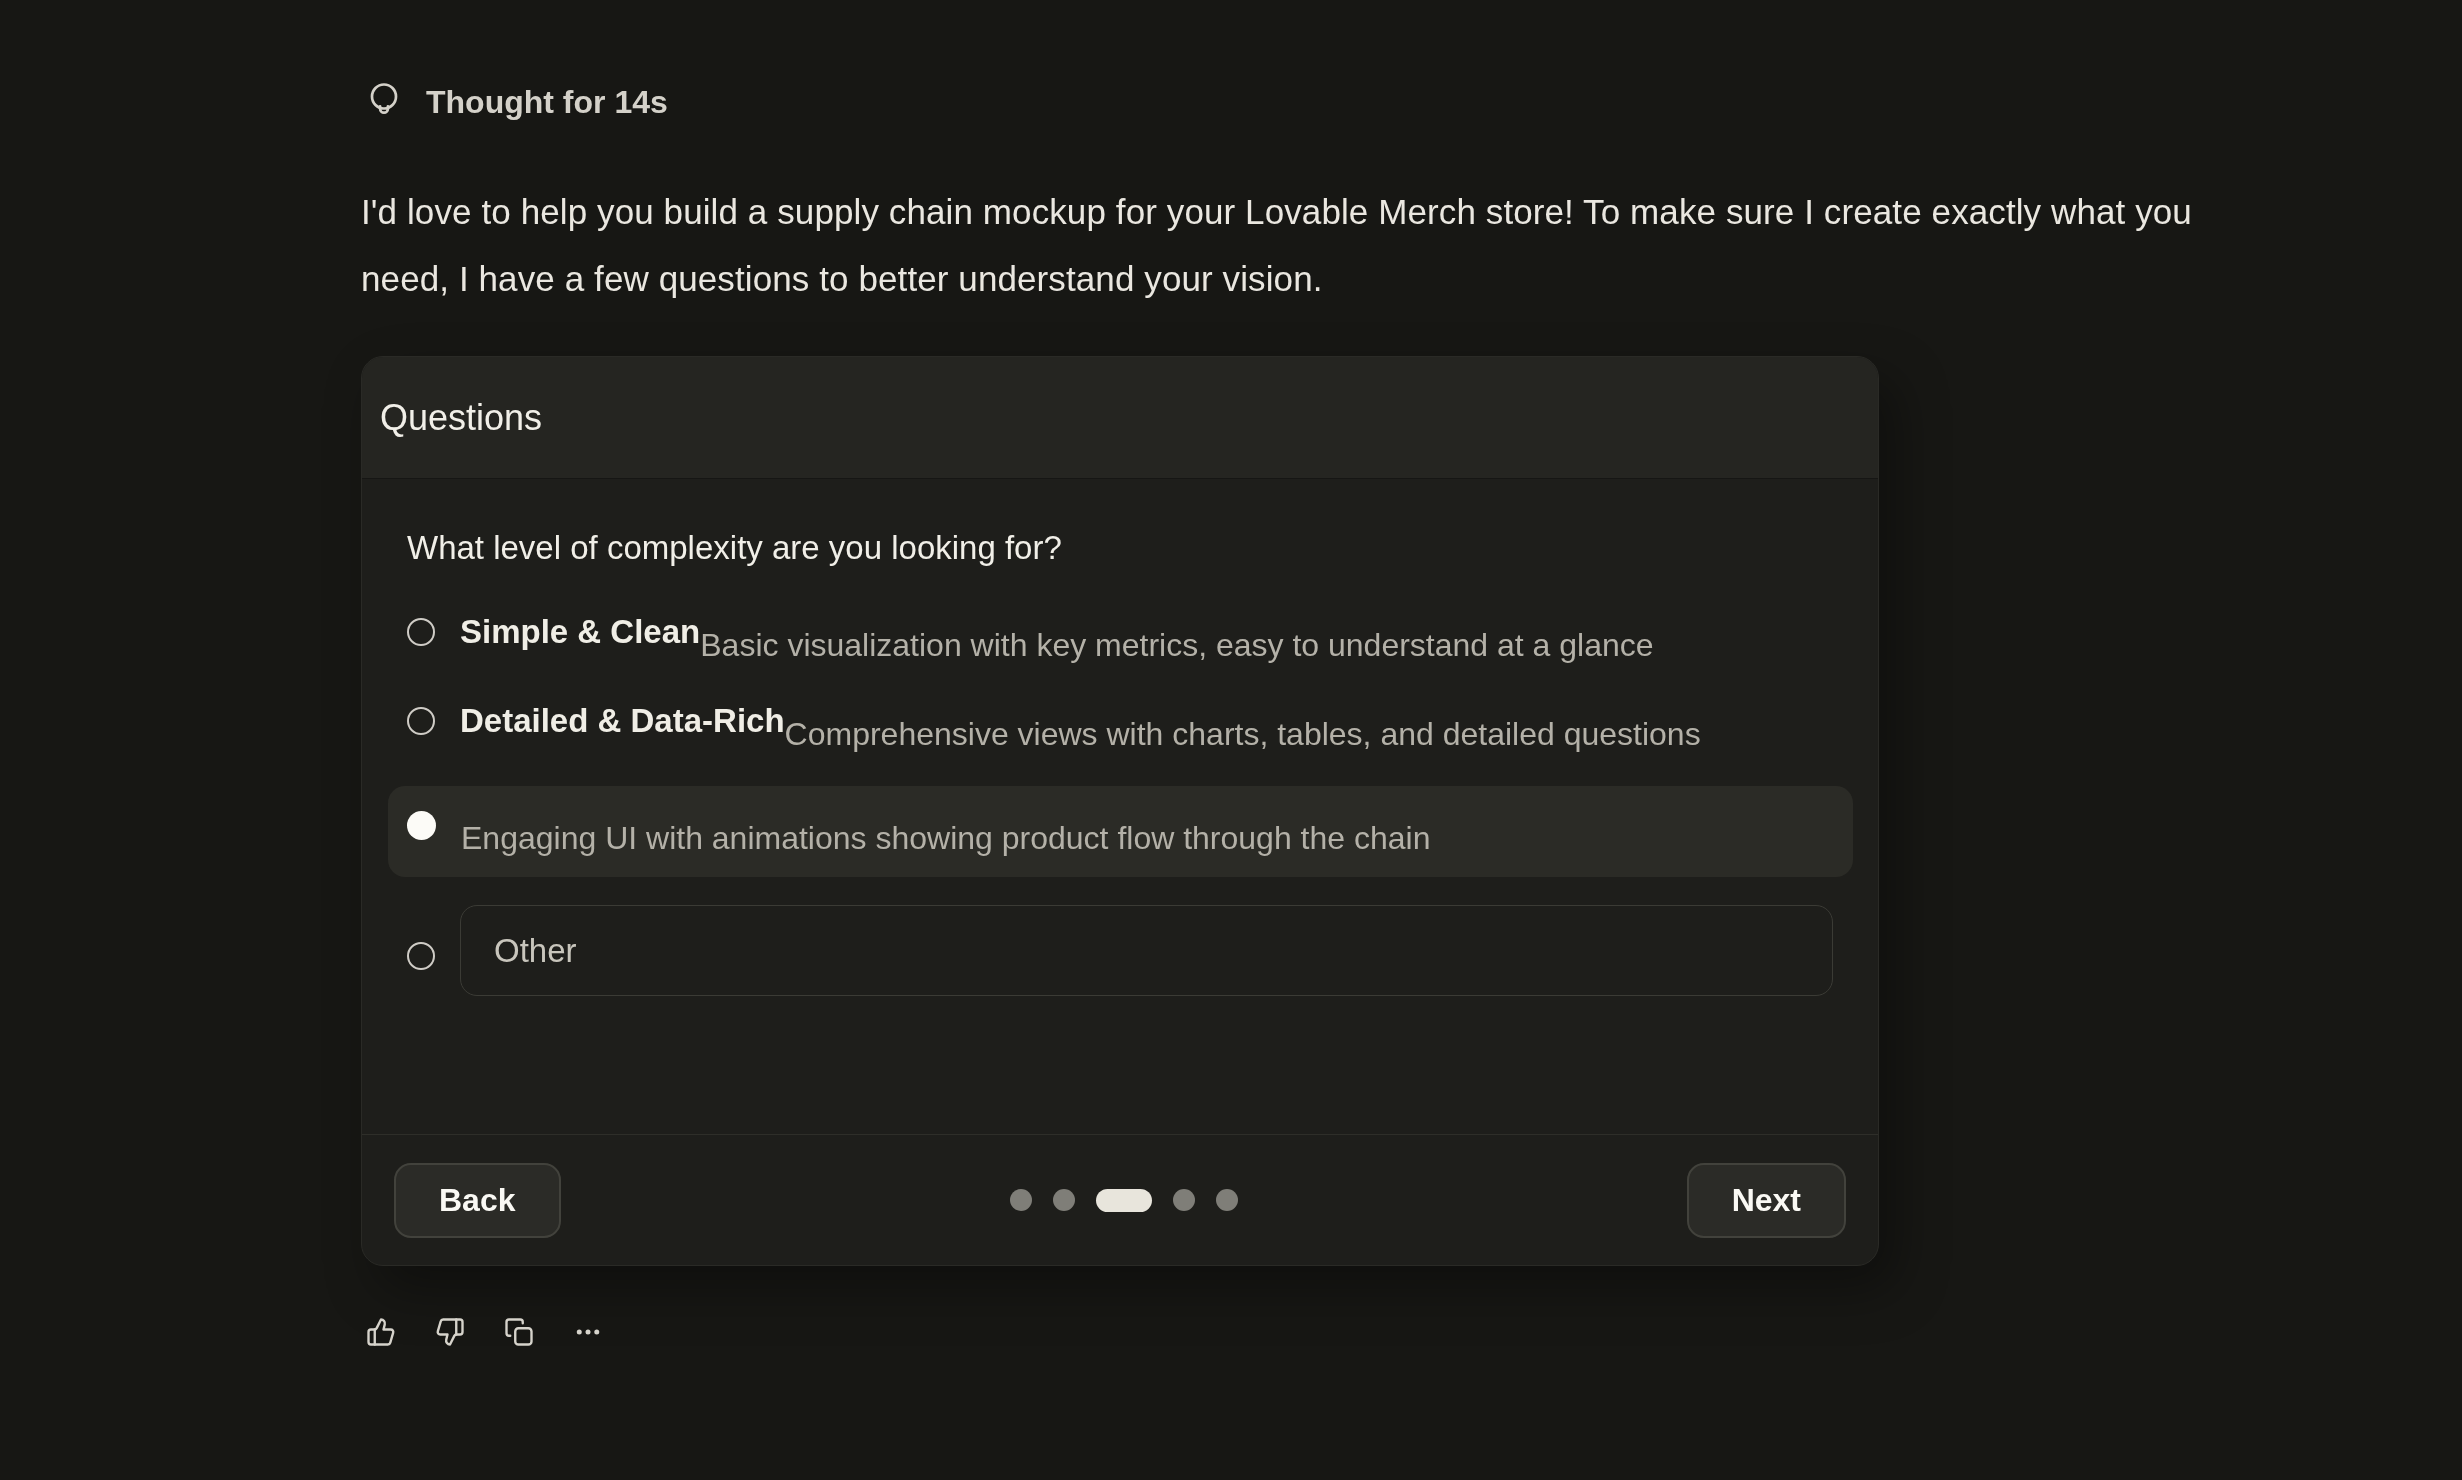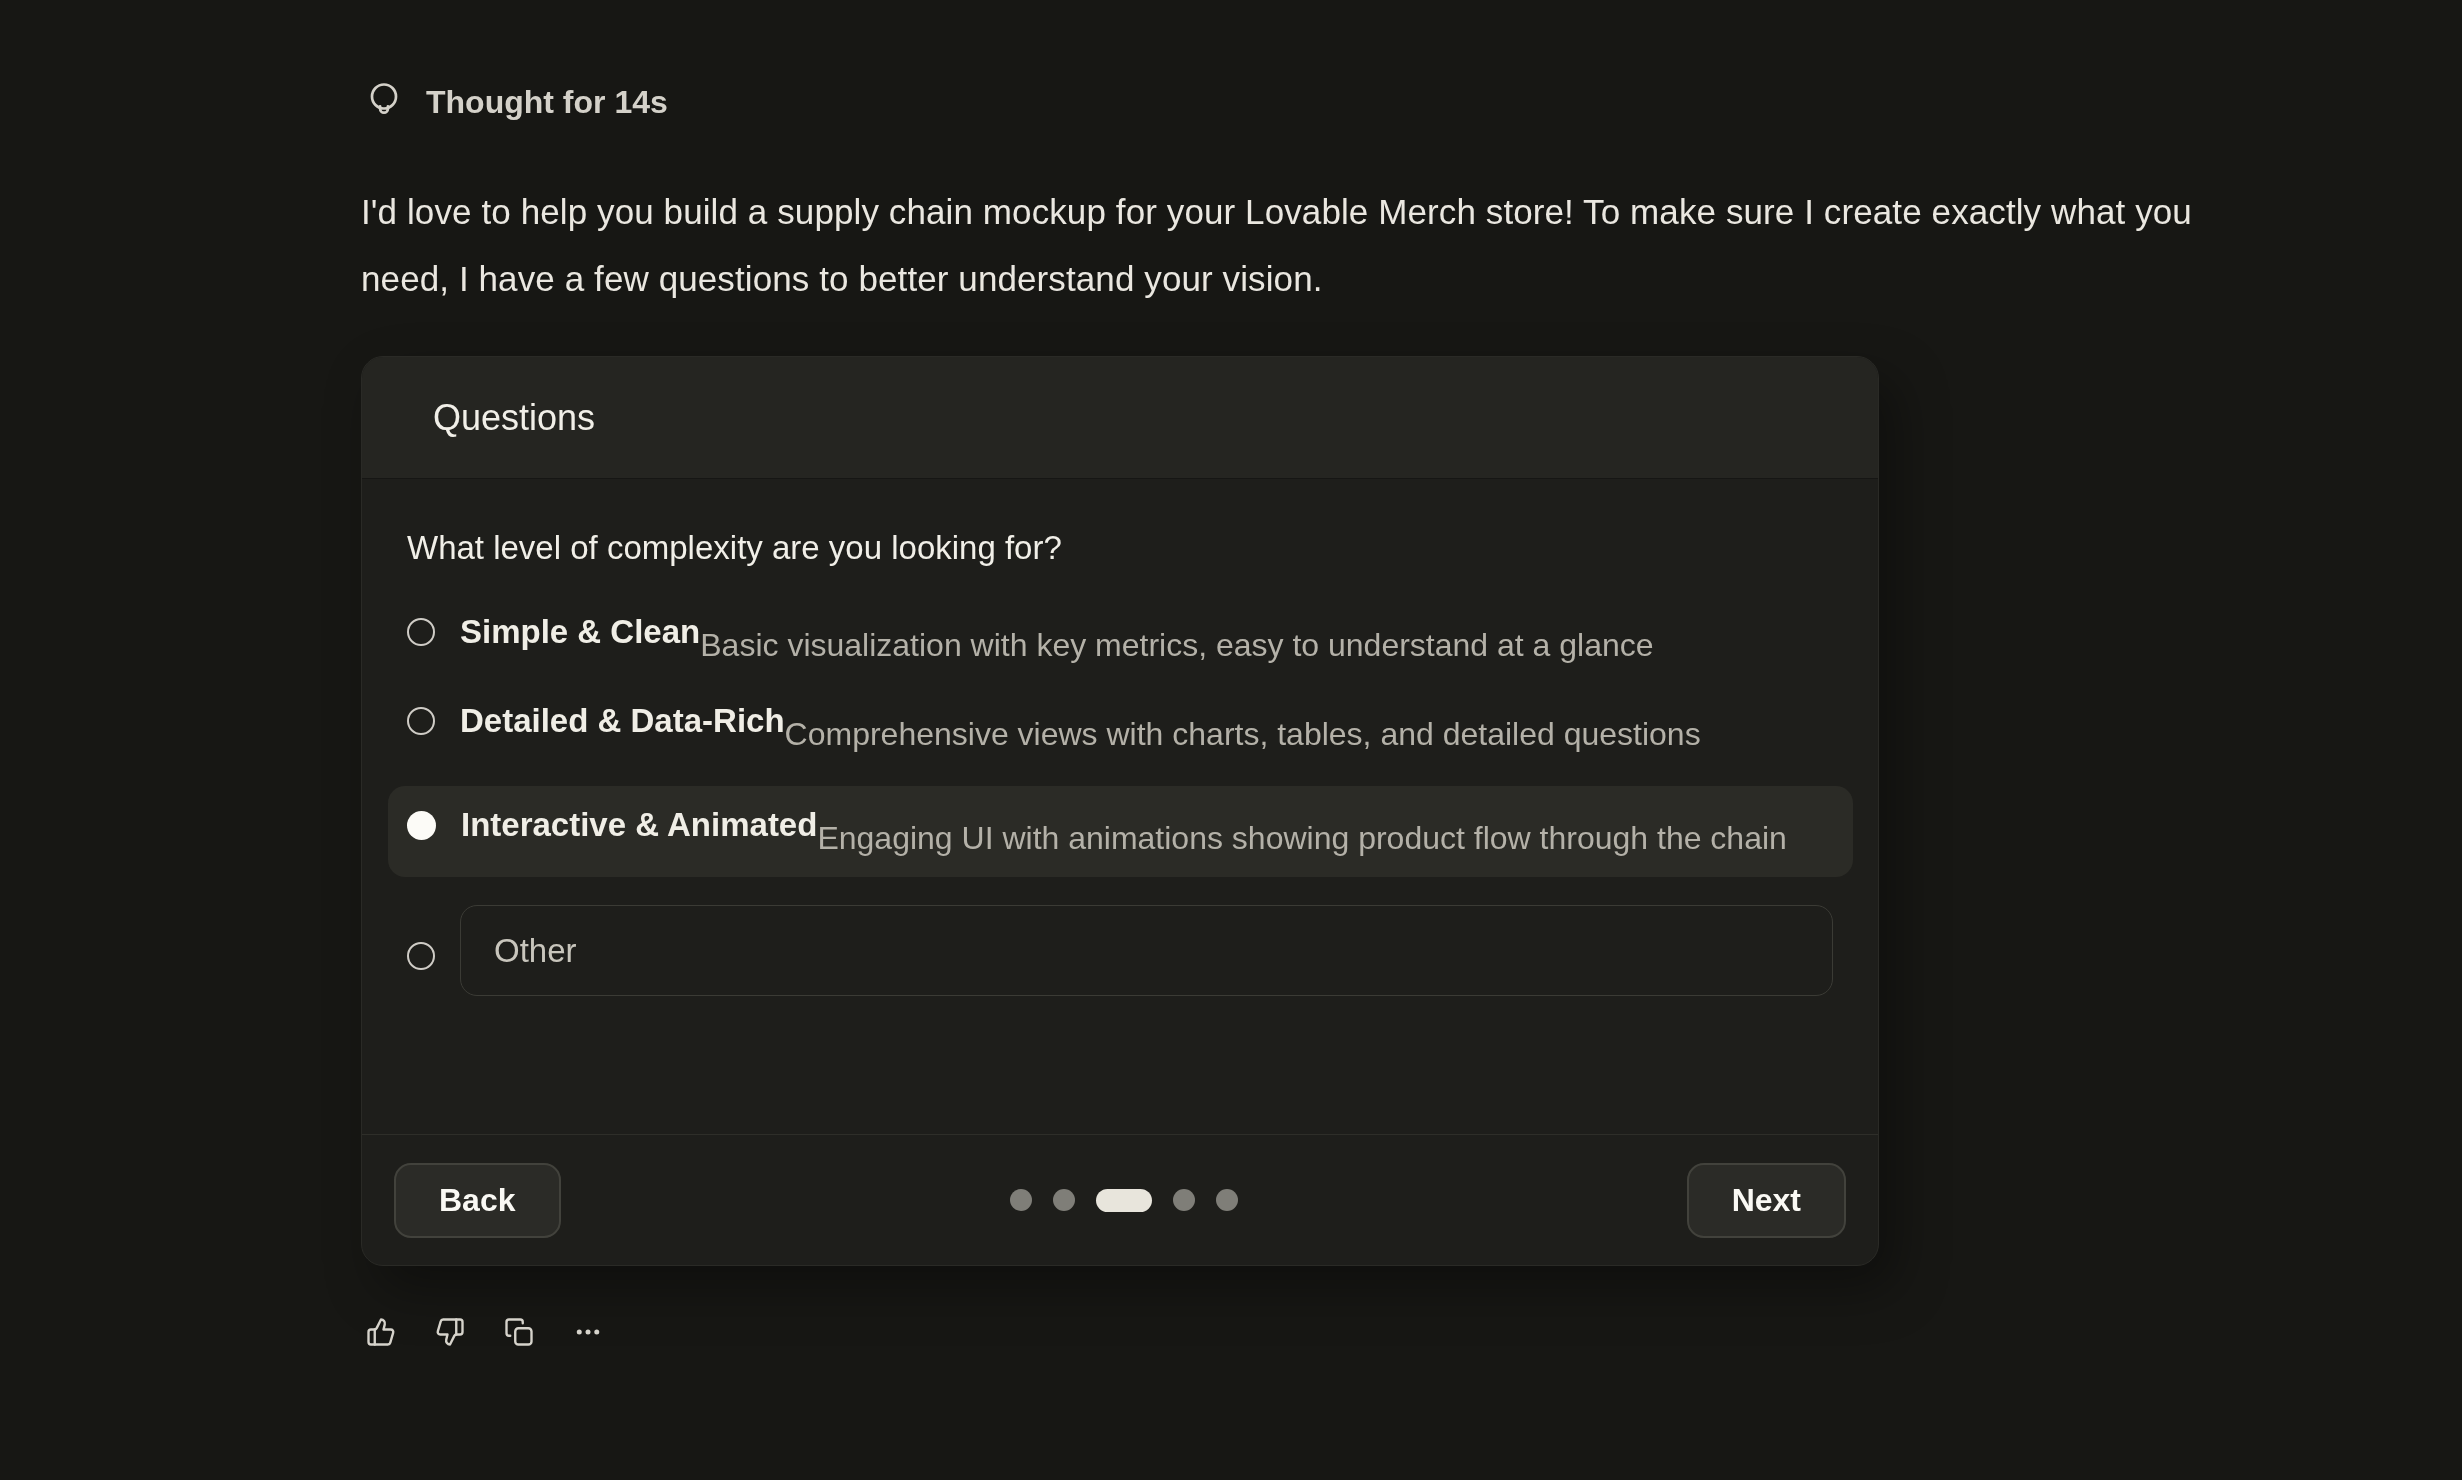--- a/index.html
+++ b/index.html
@@ -38,21 +38,21 @@
     border-radius:22px;
     box-shadow:17px 23px 52px rgba(0,0,0,0.35);
     display:flex; flex-direction:column;
     overflow:hidden;
   }
   .card-header {
     height:122px; flex:0 0 auto;
     background:#252521;
     border-bottom:1.7px solid #161614;
     display:flex; align-items:center;
-    padding:0 71px;
+    padding:0 18px;
     font-size:36px; color:#f1efe8; font-weight:400;
   }
   .card-body { flex:1 1 auto; padding:0 45px; }
   .question {
     margin-top:45px;
     font-size:33px; font-weight:400; color:#f1efe8;
     line-height:48px;
   }
   .options { margin-top:36px; display:flex; flex-direction:column; gap:28px; }
   .option { display:flex; align-items:flex-start; gap:25px; cursor:pointer; }
@@ -153,21 +153,20 @@
           <span class="radio"></span>
           <div class="option-text">
             <div class="option-title">Detailed &amp; Data-Rich</div>
             <div class="option-desc">Comprehensive views with charts, tables, and detailed questions</div>
           </div>
         </div>
 
         <div class="option selected">
           <span class="radio filled"></span>
           <div class="option-text">
-            <div class="option-title">Interactive &amp; Animated</div>
             <div class="option-desc">Engaging UI with animations showing product flow through the chain</div>
           </div>
         </div>
 
         <div class="option other">
           <span class="radio"></span>
           <input class="other-input" type="text" value="" placeholder="Other" style="">
         </div>
 
       </div>

